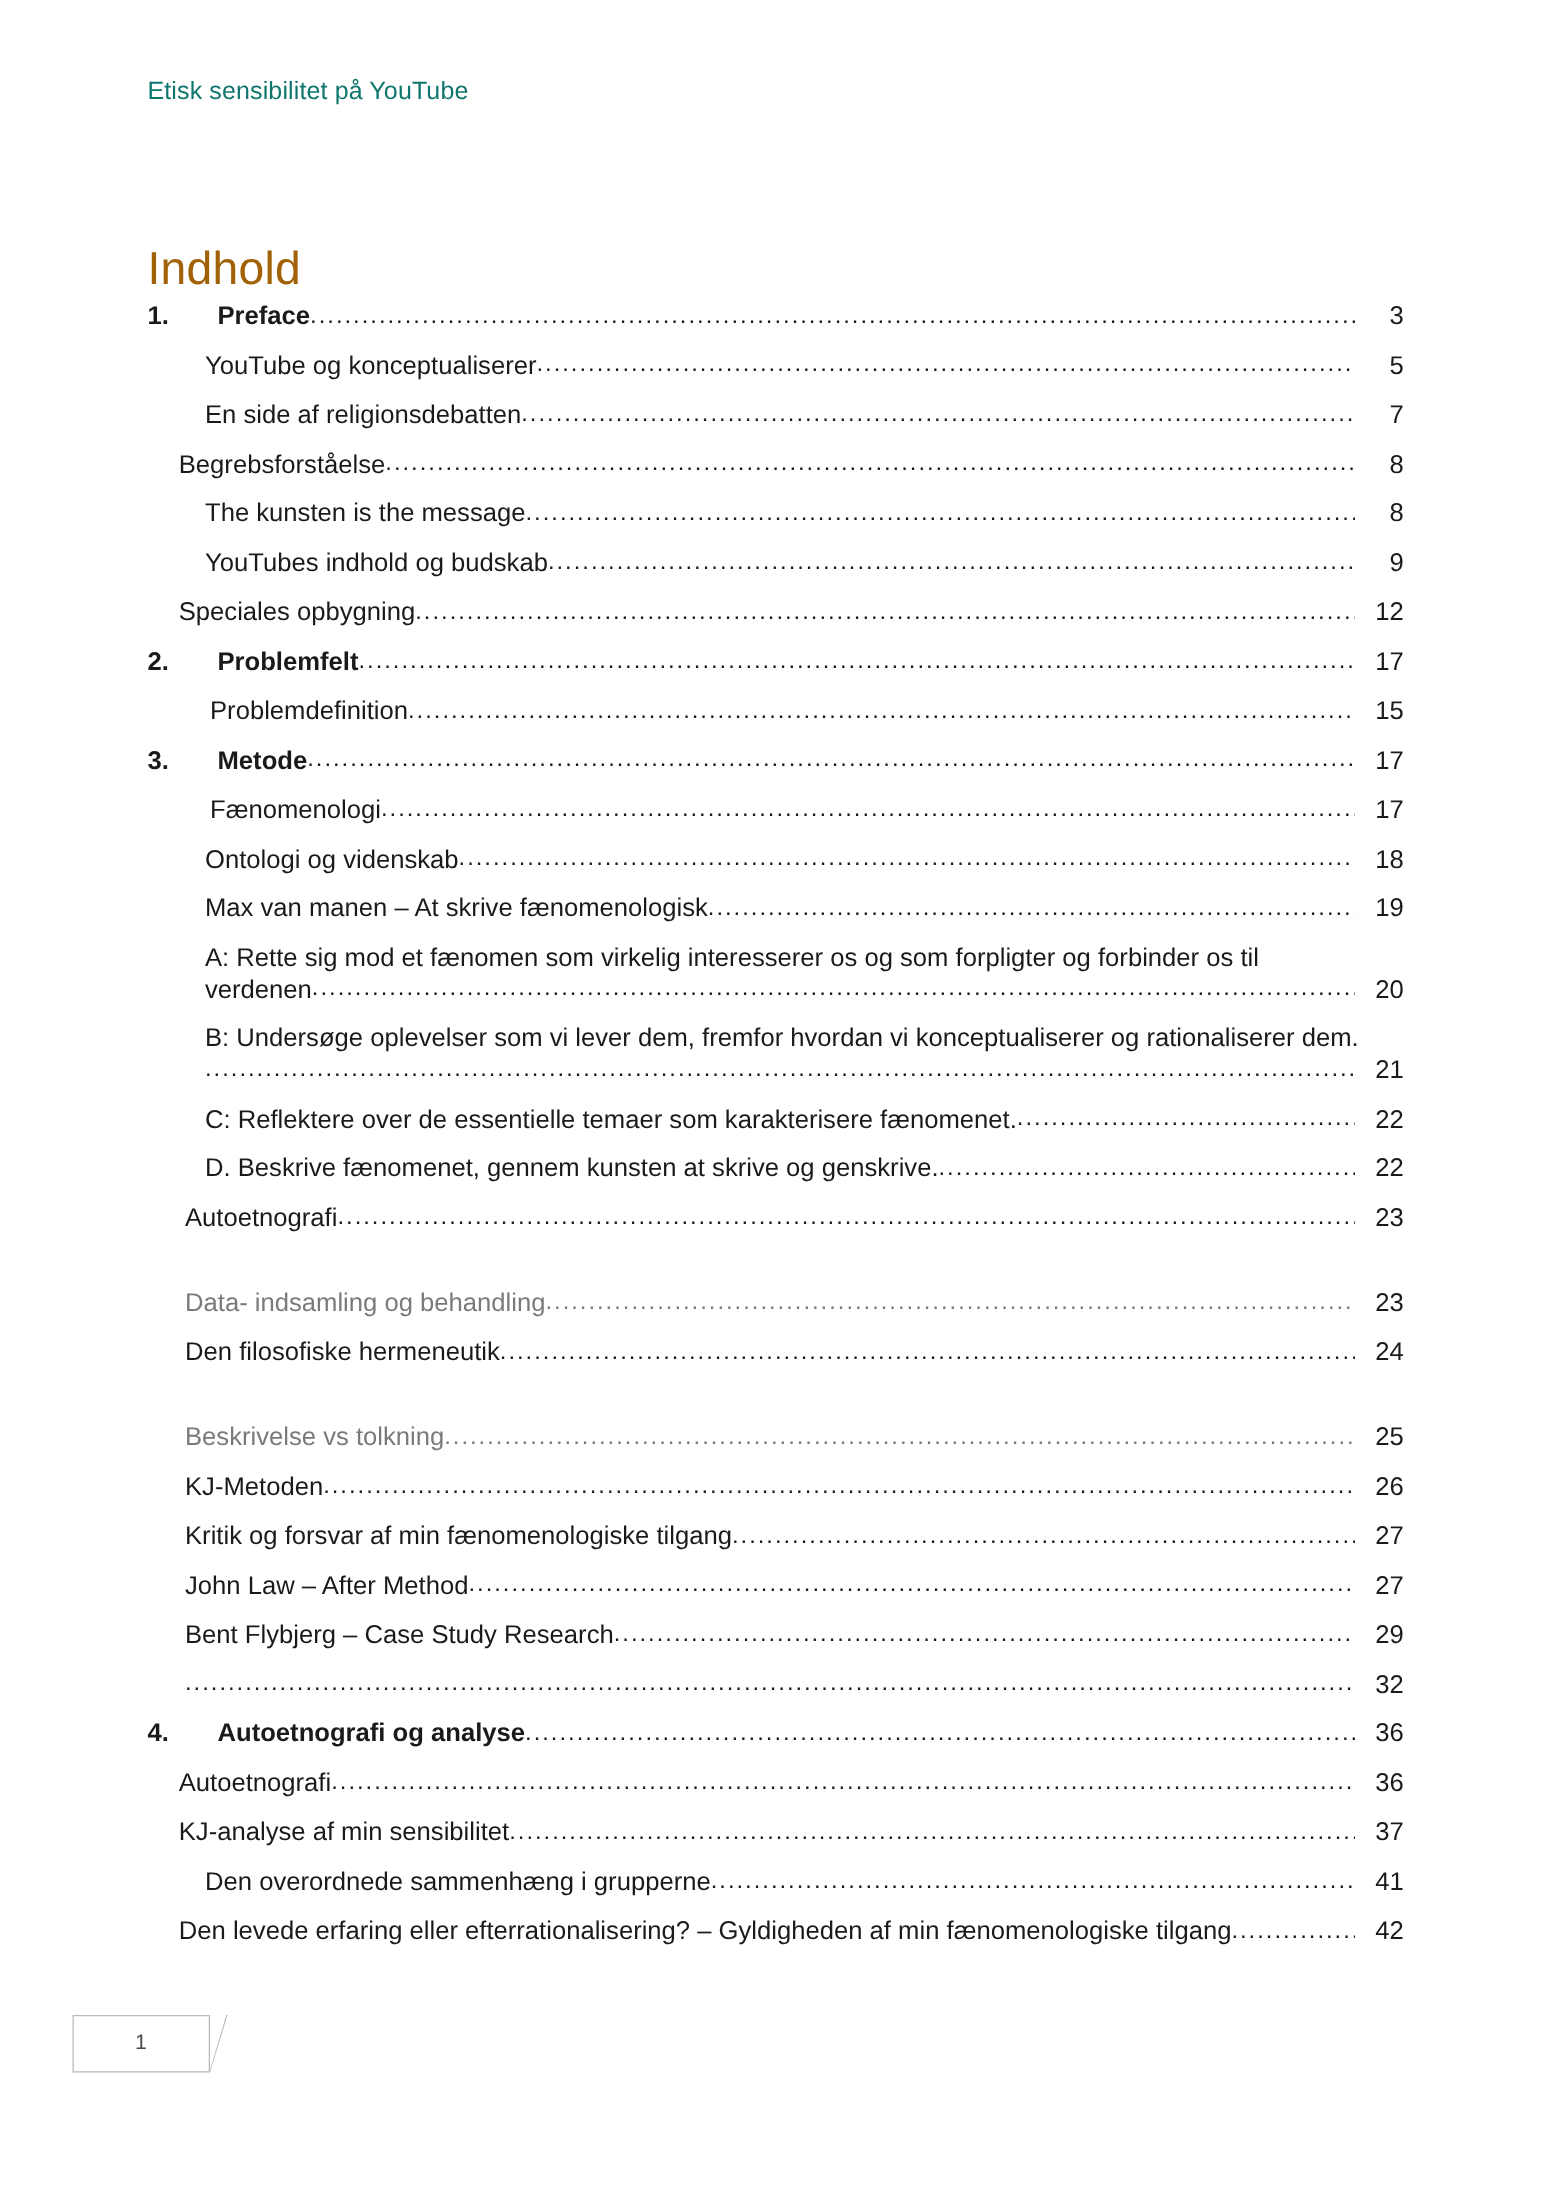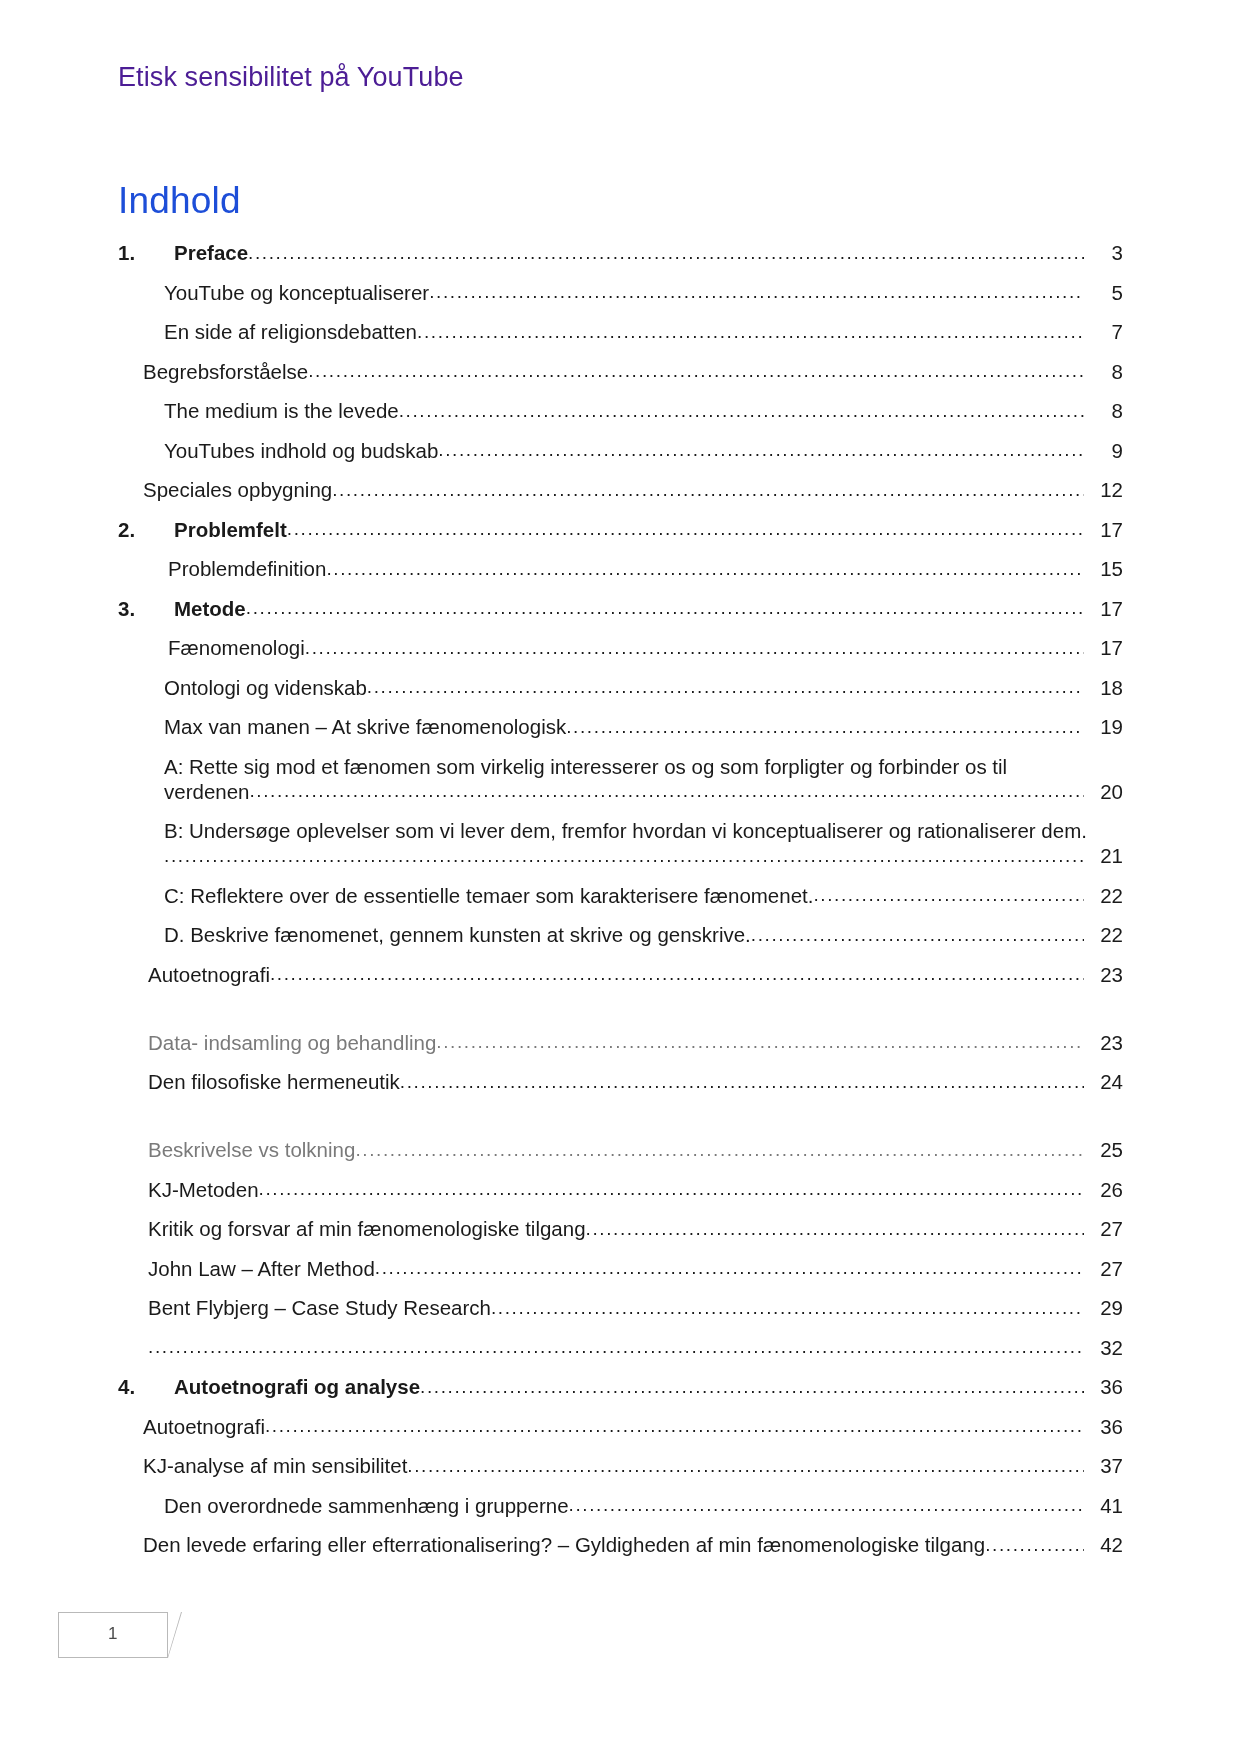--- a/index.html
+++ b/index.html
@@ -13,31 +13,31 @@
     height: 1754px;
     background: #ffffff;
     font-family: "Liberation Sans", sans-serif;
     overflow: hidden;
     box-sizing: border-box;
   }
   .header {
     position: absolute;
     left: 118px;
     top: 62px;
-    font-size: 27px;
-    color: #4c1d95;
+    font-size: 20px;
+    color: #0f766e;
     letter-spacing: 0.1px;
     white-space: nowrap;
   }
   .toc-title {
     position: absolute;
     left: 118px;
-    top: 182px;
+    top: 196px;
     font-size: 37px;
-    color: #1d4ed8;
+    color: #a16207;
     font-weight: 400;
     letter-spacing: 0.2px;
     line-height: 1;
   }
   .toc {
     position: absolute;
     left: 118px;
     top: 240px;
     width: 1005px;
   }
@@ -177,21 +177,21 @@
       <span class="pg">7</span>
     </div>
 
     <div class="toc-row lvl1">
       <span class="label">Begrebsforståelse</span>
       <span class="leader">...........................................................................................................................................................................................................................................</span>
       <span class="pg">8</span>
     </div>
 
     <div class="toc-row lvl2">
-      <span class="label">The medium is the levede</span>
+      <span class="label">The kunsten is the message</span>
       <span class="leader">...........................................................................................................................................................................................................................................</span>
       <span class="pg">8</span>
     </div>
 
     <div class="toc-row lvl2">
       <span class="label">YouTubes indhold og budskab</span>
       <span class="leader">...........................................................................................................................................................................................................................................</span>
       <span class="pg">9</span>
     </div>
 

